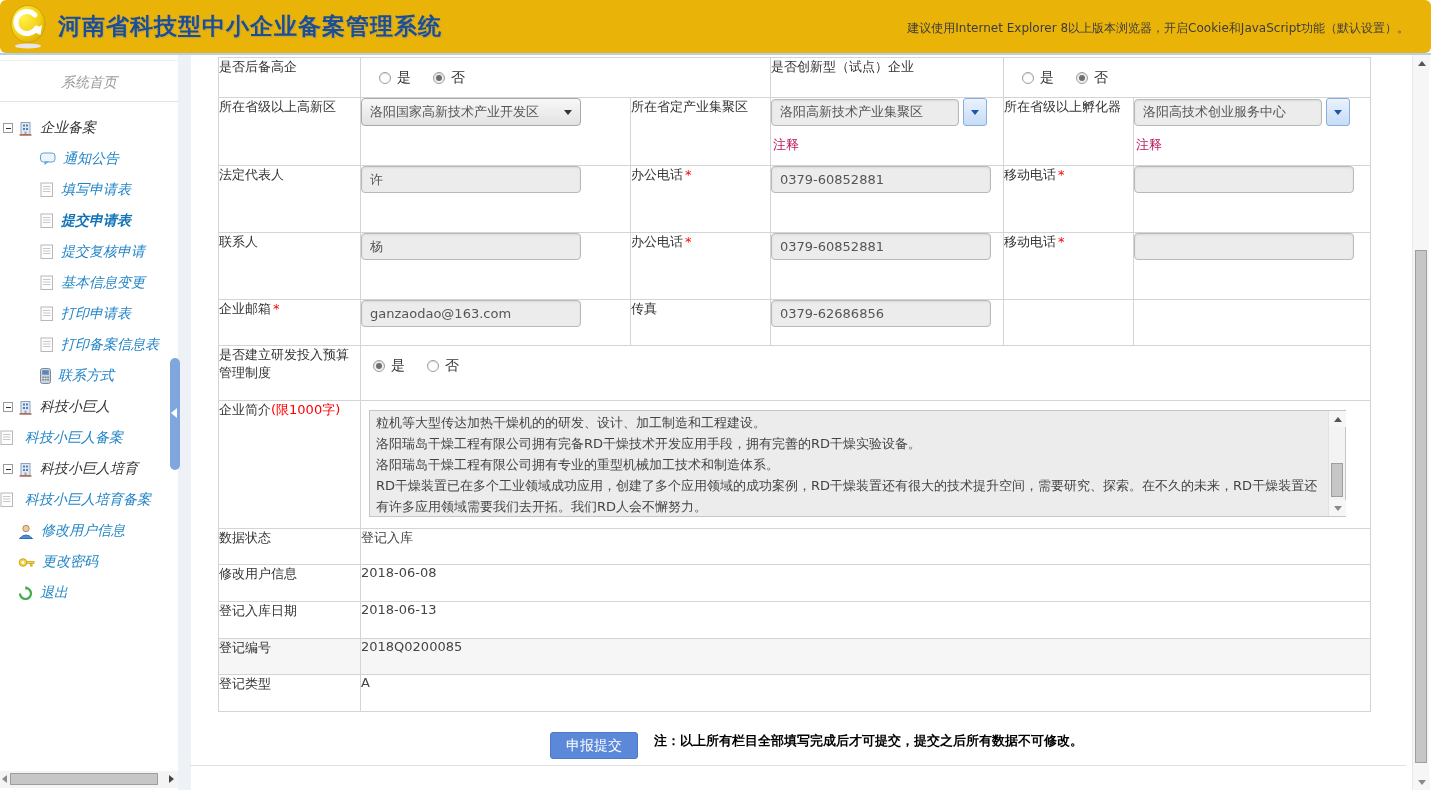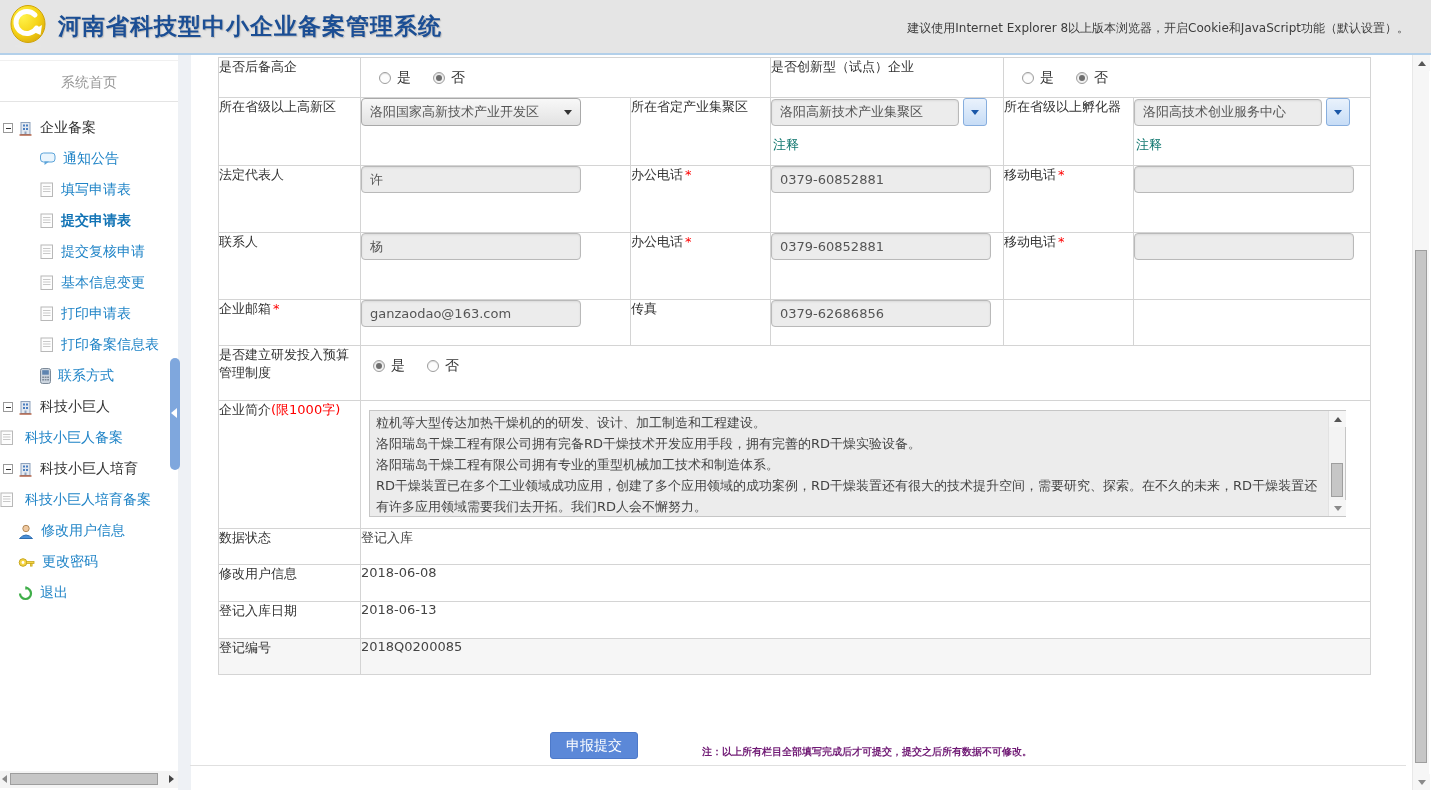--- a/index.html
+++ b/index.html
@@ -1,29 +1,29 @@
 <!DOCTYPE html>
 <html><head>
 <meta charset="utf-8">
 <style>
   * { margin:0; padding:0; box-sizing:border-box; }
   body { background:#fff; }
   .canvas{ position:relative; width:1431px; height:790px; background:#fff; overflow:hidden;
            font-family:"DejaVu Sans","Liberation Sans",sans-serif; color:#333; }
 
   
-  .header{ position:absolute; left:0; top:0; width:1431px; height:53px; background:#e5e5e5; }
+  .header{ position:absolute; left:0; top:0; width:1431px; height:53px; background:#eab308;border-radius:6px; }
   .logo{ position:absolute; left:8px; top:4px; }
   .app-title{ position:absolute; left:58px; top:11px; font-size:23px; font-weight:bold;
               color:#1b4e94; letter-spacing:1px; text-shadow:1px 1px 1px rgba(140,140,140,.45); }
   .browser-tip{ position:absolute; right:22px; top:20px; font-size:12px; color:#3c3c3c; }
   .blue-line{ position:absolute; left:0; top:53px; width:1431px; height:2px; background:#b3d0ea; }
 
   
-  .sidebar{ position:absolute; left:0; top:55px; width:178px; height:735px; background:#fff; }
+  .sidebar{ position:absolute; left:0; top:55px; width:178px; height:735px; background:#fff;font-style:italic; }
   .side-strip{ position:absolute; left:178px; top:55px; width:13px; height:735px; background:#eef1f5; }
   .side-home{ position:absolute; left:0; top:5px; width:178px; height:42px; line-height:42px;
               text-align:center; color:#999; font-size:14px; border-top:1px solid #f0f0f0;
               border-bottom:1px solid #e4e4e4; }
   .menu{ position:absolute; left:0; top:58px; width:178px; }
   .mi{ height:30px; margin-bottom:1px; display:flex; align-items:center; font-size:14px; cursor:default; }
   .mi .txt{ color:#2084c7; }
   .mi.group .txt{ color:#333; }
   .mi.active .txt{ color:#1173b5; font-weight:bold; }
   .mi.group{ padding-left:3px; }
@@ -71,21 +71,21 @@
   .tri-down{ width:0; height:0; border-left:4px solid transparent; border-right:4px solid transparent;
              border-top:5px solid #333; flex:none; }
   .combo{ display:flex; align-items:center; }
   .combo-input{ width:188px; height:27px; background:#ececec; border:1px solid #b9b9b9; border-radius:4px;
         padding:0 8px; color:#555; font-size:13px; box-shadow:inset 0 1px 2px rgba(0,0,0,.08);
         display:flex; align-items:center; }
   .combo-btn{ width:24px; height:28px; margin-left:4px; background:linear-gradient(#eaf2fc,#c6dcf6);
         border:1px solid #87aede; border-radius:3px; display:flex; align-items:center; justify-content:center;
         cursor:default; }
   .combo-btn .tri-down{ border-top-color:#1a57a8; }
-  .note-link{ display:inline-block; margin:10px 0 0 2px; color:#0f766e; font-size:13px; cursor:pointer; }
+  .note-link{ display:inline-block; margin:10px 0 0 2px; color:#be185d; font-size:13px; cursor:pointer; }
 
   
   .ta-wrap{ position:relative; width:977px; height:107px; margin:9px 0 0 8px; background:#ececec;
             border:1px solid #c6c6c6; }
   .ta-wrap textarea{ width:958px; height:105px; border:none; background:transparent; resize:none;
             overflow:hidden; font-size:13px; line-height:21px; color:#444; padding:1px 6px;
             font-family:"DejaVu Sans","Liberation Sans",sans-serif; }
 
   
   .vscroll{ position:absolute; top:0; right:0; width:17px; height:100%; background:#f3f3f3;
@@ -102,25 +102,25 @@
   
   .ro{ padding:10px 4px 0 12px; color:#444; }
   tr.shaded td{ background:#f6f6f6; }
 
   
   .r1{ height:40px; } .r2{ height:68px; } .r3{ height:67px; } .r4{ height:67px; }
   .r5{ height:46px; } .r6{ height:55px; } .r7{ height:128px; }
   .r8{ height:36px; } .r9{ height:37px; } .r10{ height:37px; } .r11{ height:36px; } .r12{ height:37px; }
 
   
-  .submit-row{ position:absolute; left:218px; top:732px; width:1152px; display:flex; align-items:flex-end;gap:48px; }
+  .submit-row{ position:absolute; left:218px; top:732px; width:1152px; display:flex; align-items:flex-start; }
   .submit-btn{ margin-left:332px; height:27px; padding:0 15px; background:#5b88d8; border:1px solid #4d79c9;
                border-radius:3px; color:#fff; font-size:14px; display:flex; align-items:center; cursor:pointer;
                font-family:"DejaVu Sans","Liberation Sans",sans-serif; }
-  .submit-note{ margin-left:16px; font-size:10px; color:#701a75; font-weight:bold; }
+  .submit-note{ margin-left:16px; font-size:13px; color:#000000; font-weight:bold; }
   .bottom-rule{ position:absolute; left:190px; top:765px; width:1216px; height:1px; background:#e0e0e0; }
 
   
   .page-scroll{ position:absolute; left:1412px; top:55px; width:17px; height:735px; background:#f6f6f6;
                 border-left:1px solid #e8e8e8; }
   .page-scroll .sb-thumb{ top:195px; height:513px; }
   
   .side-hscroll{ position:absolute; left:0; top:771px; width:178px; height:17px; background:#f4f4f4; }
   .hs-left{ position:absolute; left:2px; top:4px; width:0; height:0; border-top:4px solid transparent;
             border-bottom:4px solid transparent; border-right:5px solid #8a8a8a; }
@@ -506,20 +506,24 @@
       <td colspan="5" class="ro">2018-06-08</td>
     </tr>
     <tr class="r10">
       <td class="lbl lbl-mid">登记入库日期</td>
       <td colspan="5" class="ro">2018-06-13</td>
     </tr>
     <tr class="r11 shaded">
       <td class="lbl lbl-mid">登记编号</td>
       <td colspan="5" class="ro">2018Q0200085</td>
     </tr>
+    <tr class="r12">
+      <td class="lbl lbl-mid">登记类型</td>
+      <td colspan="5" class="ro">A</td>
+    </tr>
   </tbody>
     </table>
 
   <div class="submit-row">
     <button class="submit-btn">申报提交</button>
     <span class="submit-note">注：以上所有栏目全部填写完成后才可提交，提交之后所有数据不可修改。</span>
   </div>
   <div class="bottom-rule"></div>
 
   <div class="page-scroll">

